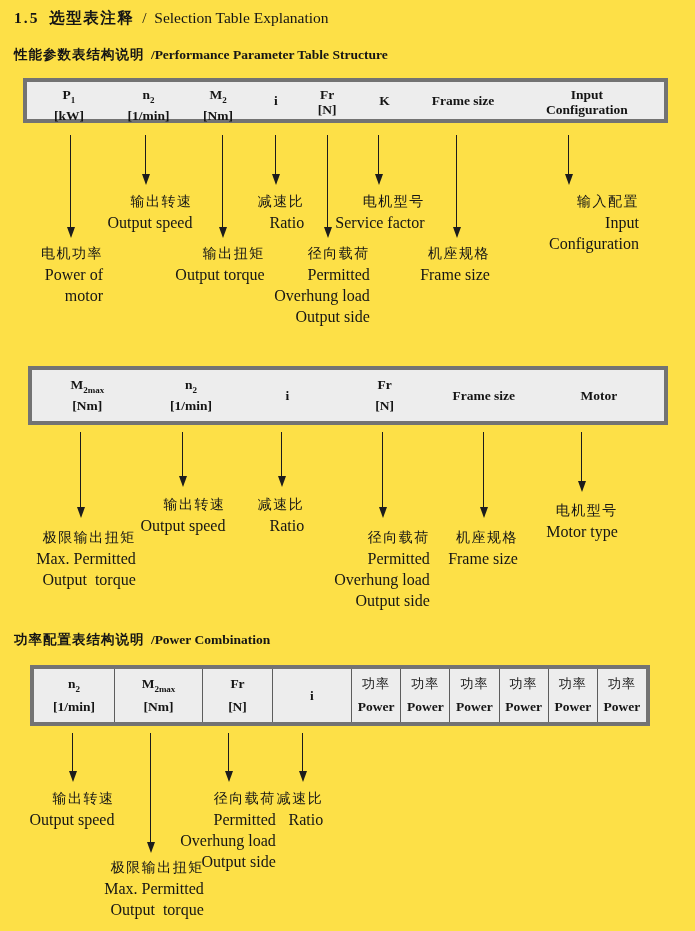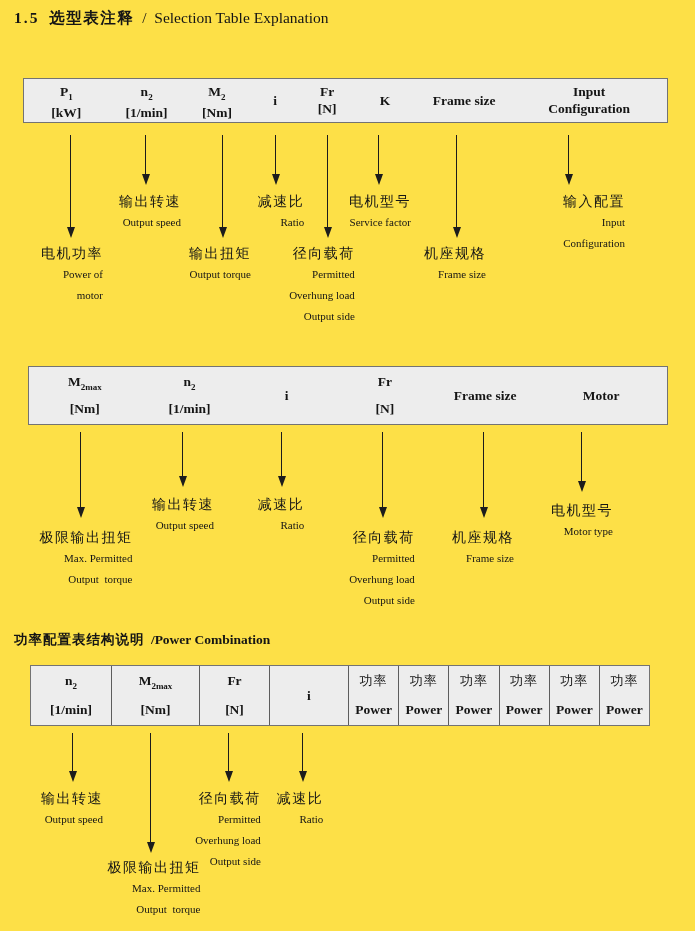--- a/index.html
+++ b/index.html
@@ -11,21 +11,21 @@
   
   .doc-title {position:absolute; left:14px; top:8px; font-size:15.5px; font-weight:bold; white-space:nowrap;}
   .doc-title .num {letter-spacing:2px; margin-right:6px;}
   .doc-title .zh {letter-spacing:1.5px;}
   .doc-title .en {font-weight:normal; margin-left:4px;}
   .sec-heading {position:absolute; left:14px; font-size:13.5px; font-weight:bold; white-space:nowrap;}
   .sec-heading .zh {letter-spacing:1px;}
   .sec-heading .en {margin-left:3px;}
   
   .ptable {
-    position:absolute; background:#ededed; border:1px solid #737373;
+    position:absolute; background:#ededed; border:4px solid #737373;
     display:flex; box-sizing:border-box;
   }
   .cell {
     display:flex; flex-direction:column; justify-content:space-between; align-items:center;
     box-sizing:border-box; padding:5px 0 6px 0;
     font-weight:bold; font-size:13.5px; line-height:15px; text-align:center;
   }
   .cell.mid {justify-content:center;}
   .cell .sym sub {font-size:9px; vertical-align:sub;}
   .t3 .cell + .cell {border-left:1px solid #5d5d5d;}
@@ -33,34 +33,38 @@
   
   .arrow {position:absolute; width:9px;}
   .arrow .line {position:absolute; left:50%; margin-left:-0.5px; top:0; bottom:8px; width:1px; background:#1c1c1c;}
   .arrow .head {
     position:absolute; bottom:0; left:50%; margin-left:-4px; width:0; height:0;
     border-left:4px solid transparent; border-right:4px solid transparent; border-top:11px solid #1c1c1c;
   }
   
   .lbl {position:absolute; transform:translateX(-50%); text-align:right; white-space:nowrap; line-height:21px;}
   .lbl .zh {font-size:14px; letter-spacing:1.5px;}
-  .lbl .en {font-size:11px;}
+  .lbl .en {font-size:16px;}
 </style>
 </head>
 <body>
 
 <div class="page">
 
   <div class="doc-title">
     <span class="num">1.5</span>
     <span class="zh">选型表注释</span>
     <span class="en">/</span>
     <span class="en">Selection Table Explanation</span>
   </div>
 
+  <div class="sec-heading" style="top:46px;">
+    <span class="zh">性能参数表结构说明</span>
+    <span class="en">/Performance Parameter Table Structure</span>
+  </div>
 
   <div class="ptable t1" style="left:23px; top:78px; width:645px; height:45px;">
     <div class="cell" style="width:85px;">
       <div class="sym"><span>P</span><sub>1</sub></div>
       <div class="unit">[kW]</div>
     </div>
     <div class="cell" style="width:76px;">
       <div class="sym"><span>n</span><sub>2</sub></div>
       <div class="unit">[1/min]</div>
     </div>

